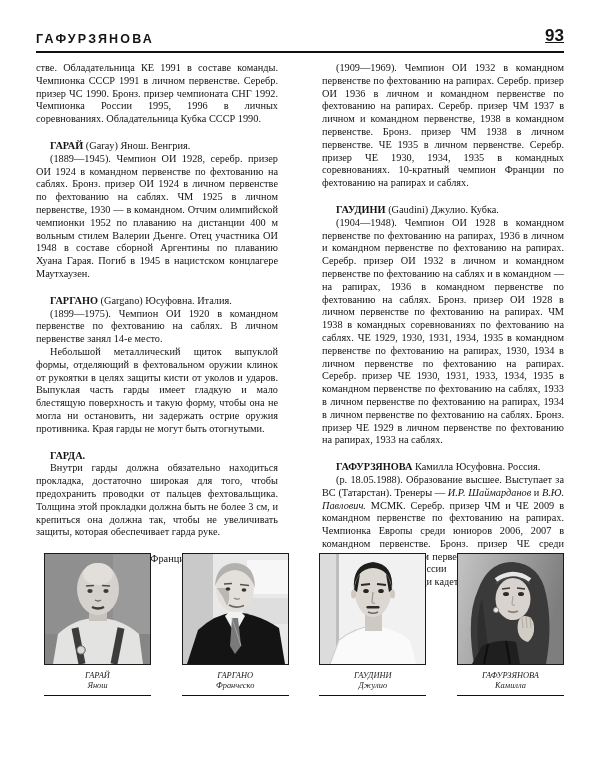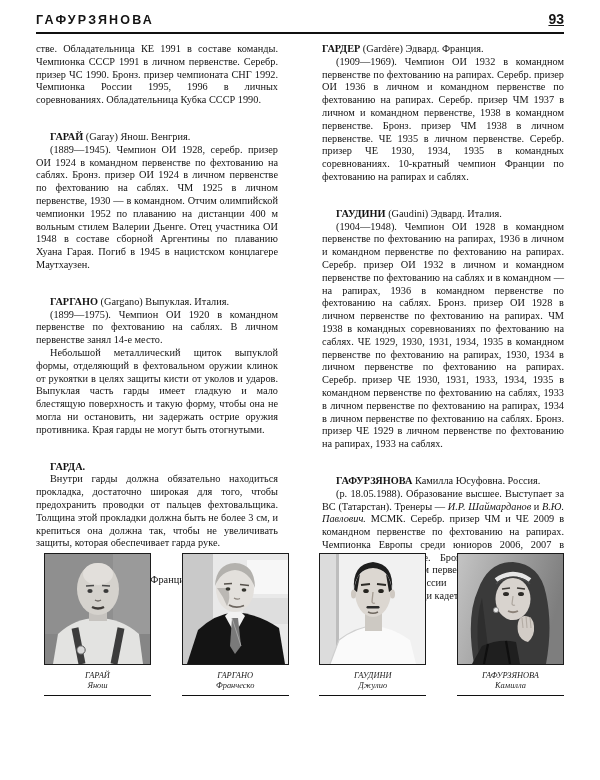--- a/index.html
+++ b/index.html
@@ -5,47 +5,47 @@
   html, body {
     margin: 0; padding: 0;
     width: 600px; height: 780px;
     background: #ffffff;
     overflow: hidden;
     font-family: "Liberation Serif", serif;
     color: #141414;
   }
   .page {
     position: absolute; inset: 0;
-    padding: 11px 36px 0 36px;
+    padding: 26px 36px 0 36px;
     box-sizing: border-box;
   }
   
   .running-head {
     display: flex; justify-content: space-between; align-items: flex-end;
     border-bottom: 2px solid #101010;
     padding-bottom: 5px;
   }
   .rh-title {
     font-family: "Liberation Sans", sans-serif;
     font-weight: 700; font-size: 12.5px; letter-spacing: 2.2px;
   }
   .rh-page {
     font-family: "Liberation Sans", sans-serif;
-    font-weight: 700; font-size: 14px; text-decoration: underline;
+    font-weight: 700; font-size: 17px; text-decoration: underline;
   }
   
   .columns { display: flex; gap: 44px; margin-top: 9px; font-family: Liberation Serif, serif; }
   .column {
     flex: 1;
     font-size: 10.3px; line-height: 12.8px;
     text-align: justify;
   }
   .column p { margin: 0; }
   .column p.indent { text-indent: 14px; }
-  .column p.entry-start { margin-top: 24px; }
+  .column p.entry-start { margin-top: 14px; }
   .bold { font-weight: bold; }
   .italic { font-style: italic; }
   
   .photos-row {
     position: absolute; top: 553px; left: 36px; width: 528px;
     display: flex; justify-content: space-between;
     padding-left: 8px; box-sizing: border-box;
   }
   .photo { width: 107px; margin: 0; }
   .frame {
@@ -69,31 +69,30 @@
   <div class="running-head">
     <span class="rh-title">ГАФУРЗЯНОВА</span>
     <span class="rh-page">93</span>
   </div>
 
   <div class="columns">
     <div class="column">
         <p class=""><span>стве. Обладательница КЕ 1991 в составе команды. Чемпионка СССР 1991 в личном первенстве. Серебр. призер ЧС 1990. Бронз. призер чемпионата СНГ 1992. Чемпионка России 1995, 1996 в личных соревнованиях. Обладательница Кубка СССР 1990.</span></p>
         <p class="indent entry-start"><span class="bold">ГАРАЙ</span><span> (Garay) Янош. Венгрия.</span></p>
         <p class="indent"><span>(1889—1945). Чемпион ОИ 1928, серебр. призер ОИ 1924 в командном первенстве по фехтованию на саблях. Бронз. призер ОИ 1924 в личном первенстве по фехтованию на саблях. ЧМ 1925 в личном первенстве, 1930 — в командном. Отчим олимпийской чемпионки 1952 по плаванию на дистанции 400 м вольным стилем Валерии Дьенге. Отец участника ОИ 1948 в составе сборной Аргентины по плаванию Хуана Гарая. Погиб в 1945 в нацистском концлагере Маутхаузен.</span></p>
-        <p class="indent entry-start"><span class="bold">ГАРГАНО</span><span> (Gargano) Выпуклая. Италия.</span></p>
+        <p class="indent entry-start"><span class="bold">ГАРГАНО</span><span> (Gargano) Юсуфовна. Италия.</span></p>
         <p class="indent"><span>(1899—1975). Чемпион ОИ 1920 в командном первенстве по фехтованию на саблях. В личном первенстве занял 14-е место.</span></p>
         <p class="indent"><span>Небольшой металлический щиток выпуклой формы, отделяющий в фехтовальном оружии клинок от рукоятки в целях защиты кисти от уколов и ударов. Выпуклая часть гарды имеет гладкую и мало блестящую поверхность и такую форму, чтобы она не могла ни остановить, ни задержать острие оружия противника. Края гарды не могут быть отогнутыми.</span></p>
         <p class="indent entry-start"><span class="bold">ГАРДА.</span></p>
         <p class="indent"><span>Внутри гарды должна обязательно находиться прокладка, достаточно широкая для того, чтобы предохранить проводки от пальцев фехтовальщика. Толщина этой прокладки должна быть не более 3 см, и крепиться она должна так, чтобы не увеличивать защиты, которая обеспечивает гарда руке.</span></p>
         <p class="indent entry-start"><span class="bold">СССР</span><span> (Gardas) Юбер. Франция.</span></p>
       </div>
     <div class="column">
-        <p class=""><span class="bold">ГАРДЕР</span><span> (Gardère) Эдвард. Франция.</span></p>
         <p class="indent"><span>(1909—1969). Чемпион ОИ 1932 в командном первенстве по фехтованию на рапирах. Серебр. призер ОИ 1936 в личном и командном первенстве по фехтованию на рапирах. Серебр. призер ЧМ 1937 в личном и командном первенстве, 1938 в командном первенстве. Бронз. призер ЧМ 1938 в личном первенстве. ЧЕ 1935 в личном первенстве. Серебр. призер ЧЕ 1930, 1934, 1935 в командных соревнованиях. 10-кратный чемпион Франции по фехтованию на рапирах и саблях.</span></p>
-        <p class="indent entry-start"><span class="bold">ГАУДИНИ</span><span> (Gaudini) Эдвард. Италия.</span></p>
+        <p class="indent entry-start"><span class="bold">ГАУДИНИ</span><span> (Gaudini) Джулио. Кубка.</span></p>
         <p class="indent"><span>(1904—1948). Чемпион ОИ 1928 в командном первенстве по фехтованию на рапирах, 1936 в личном и командном первенстве по фехтованию на рапирах. Серебр. призер ОИ 1932 в личном и командном первенстве по фехтованию на саблях и в командном — на рапирах, 1936 в командном первенстве по фехтованию на саблях. Бронз. призер ОИ 1928 в личном первенстве по фехтованию на рапирах. ЧМ 1938 в командных соревнованиях по фехтованию на саблях. ЧЕ 1929, 1930, 1931, 1934, 1935 в командном первенстве по фехтованию на рапирах, 1930, 1934 в личном первенстве по фехтованию на рапирах. Серебр. призер ЧЕ 1930, 1931, 1933, 1934, 1935 в командном первенстве по фехтованию на саблях, 1933 в личном первенстве по фехтованию на рапирах, 1934 в личном первенстве по фехтованию на саблях. Бронз. призер ЧЕ 1929 в личном первенстве по фехтованию на рапирах, 1933 на саблях.</span></p>
         <p class="indent entry-start"><span class="bold">ГАФУРЗЯНОВА</span><span> Камилла Юсуфовна. Россия.</span></p>
         <p class="indent"><span>(р. 18.05.1988). Образование высшее. Выступает за ВС (Татарстан). Тренеры — </span><span class="italic">И.Р. Шаймарданов</span><span> и </span><span class="italic">В.Ю. Павлович.</span><span> МСМК. Серебр. призер ЧМ и ЧЕ 2009 в командном первенстве по фехтованию на рапирах. Чемпионка Европы среди юниоров 2006, 2007 в командном первенстве. Бронз. призер ЧЕ среди юниоров 2007 в личном первенстве. Бронз. призер ЧР 2007. Чемпионка России среди девушек 2007. Чемпионка России среди кадетов 2005.</span></p>
       </div>
   </div>
 
   <div class="photos-row">
 
     <figure class="photo">
       <div class="frame">

